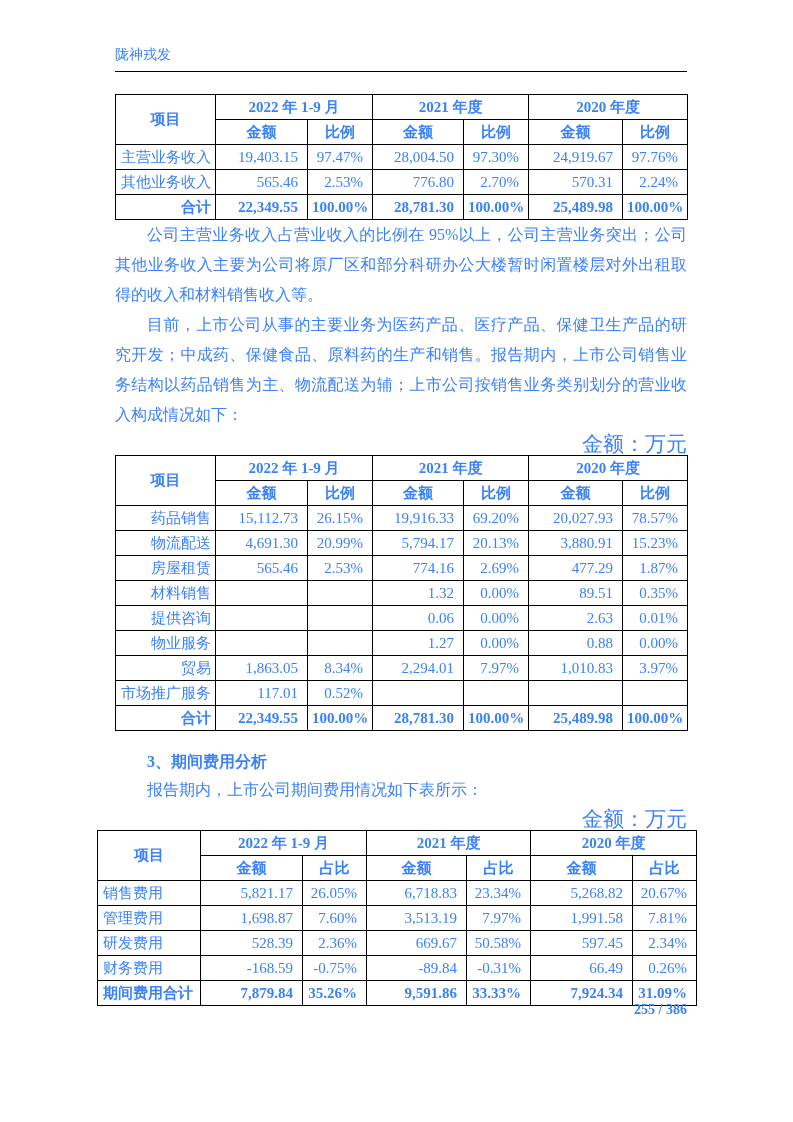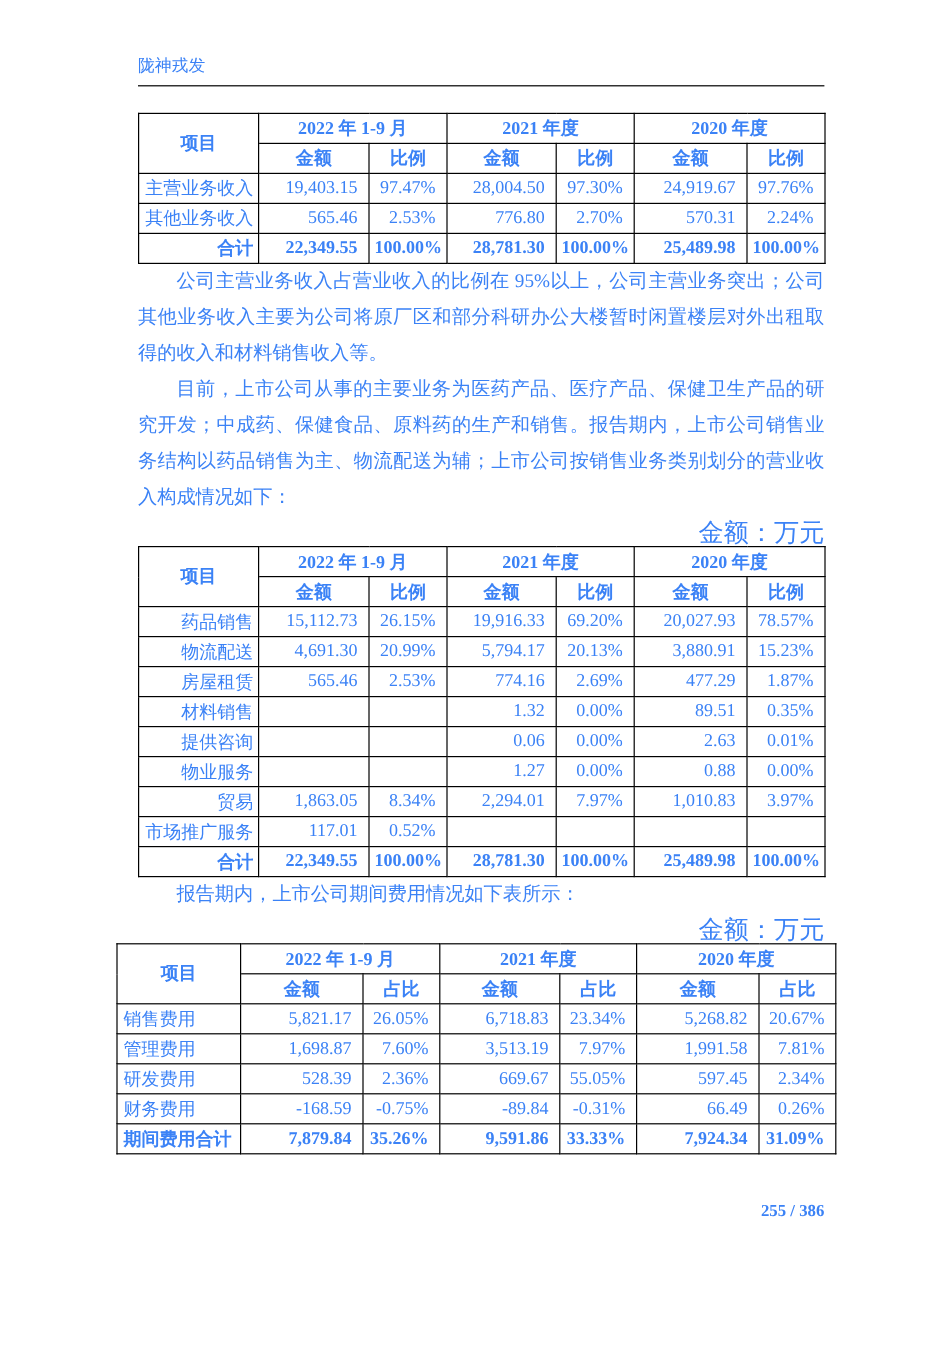--- a/index.html
+++ b/index.html
@@ -213,20 +213,21 @@
           <td class="num">22,349.55</td>
           <td class="num">100.00%</td>
           <td class="num">28,781.30</td>
           <td class="num">100.00%</td>
           <td class="num">25,489.98</td>
           <td class="num">100.00%</td>
         </tr>
       </tbody>
     </table>
 
+    <div class="heading">3、期间费用分析</div>
     <p class="body-text p3">报告期内，上市公司期间费用情况如下表所示：</p>
 
     <div class="unit">金额：万元</div>
 
     <table class="fin t3w">
       <colgroup>
         <col style="width:103px">
           <col style="width:102px">
           <col style="width:64px">
           <col style="width:100px">
@@ -267,21 +268,21 @@
           <td class="num">3,513.19</td>
           <td class="num">7.97%</td>
           <td class="num">1,991.58</td>
           <td class="num">7.81%</td>
         </tr>
         <tr>
           <td class="lbl-left">研发费用</td>
           <td class="num">528.39</td>
           <td class="num">2.36%</td>
           <td class="num">669.67</td>
-          <td class="num">55.05%</td>
+          <td class="num">50.58%</td>
           <td class="num">597.45</td>
           <td class="num">2.34%</td>
         </tr>
         <tr>
           <td class="lbl-left">财务费用</td>
           <td class="num">-168.59</td>
           <td class="num">-0.75%</td>
           <td class="num">-89.84</td>
           <td class="num">-0.31%</td>
           <td class="num">66.49</td>

